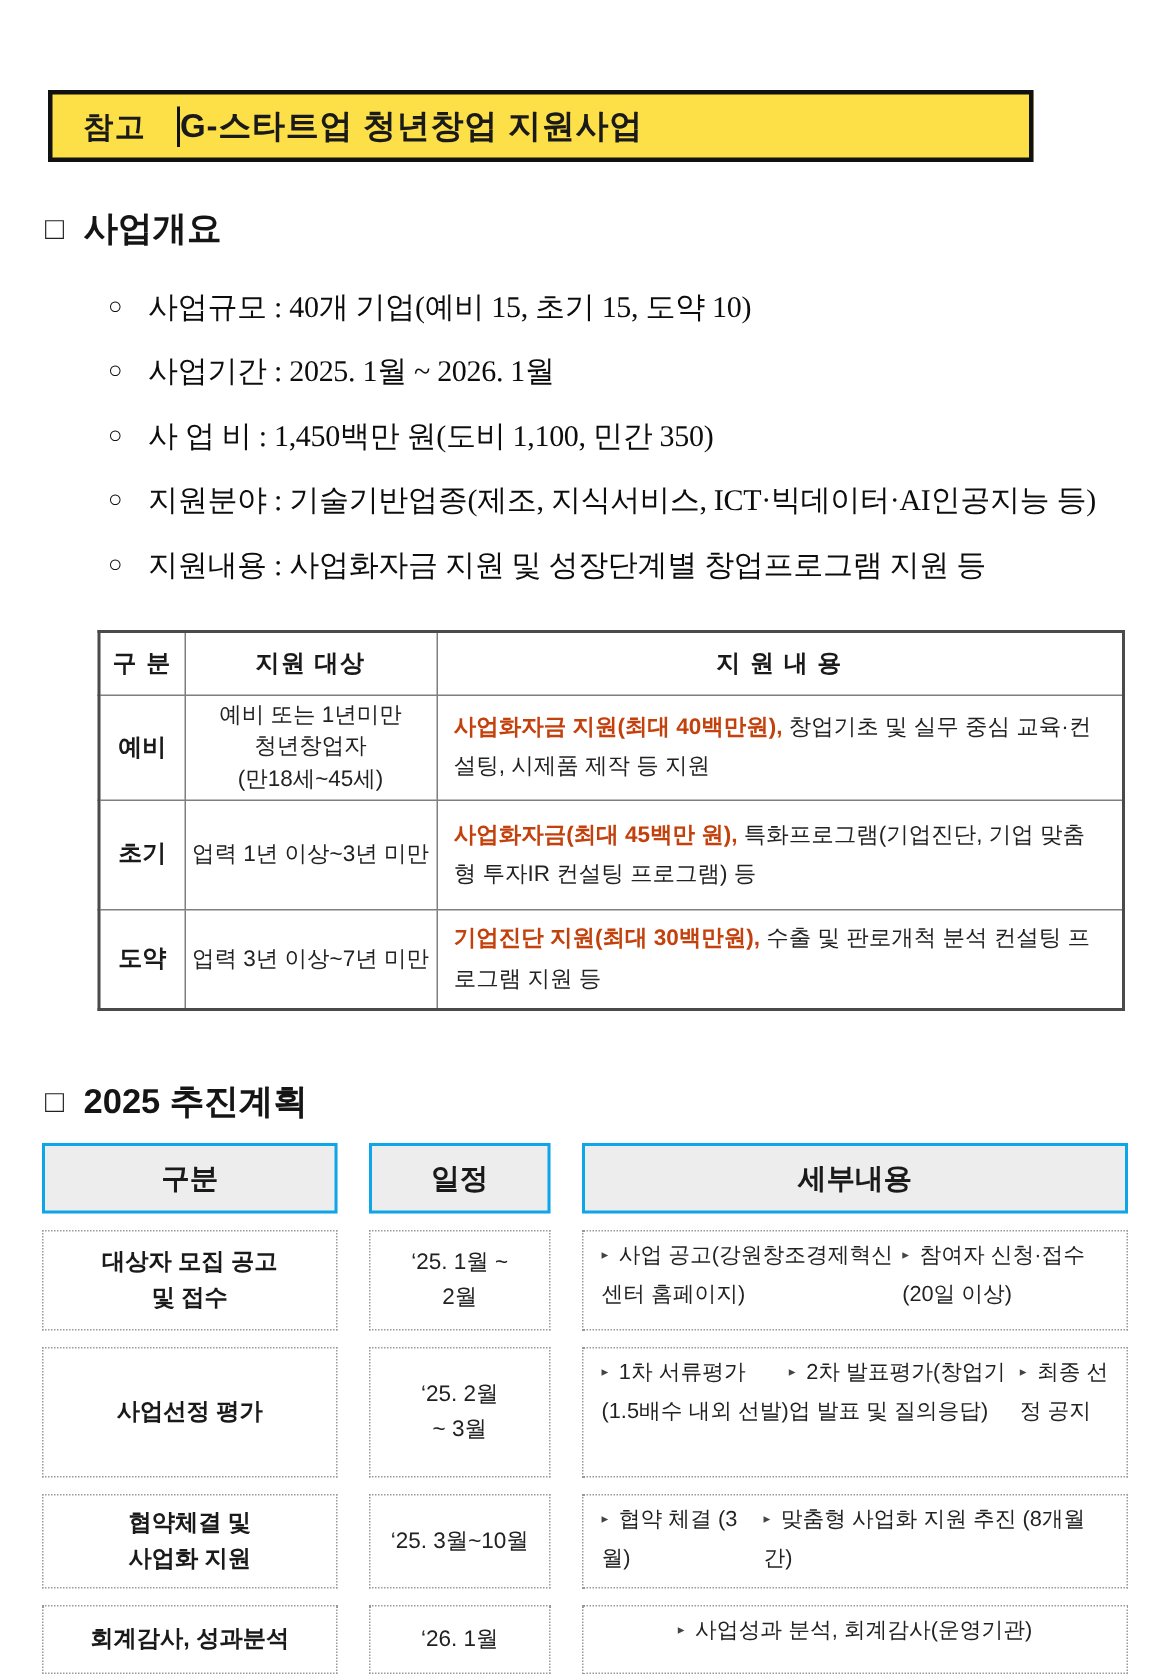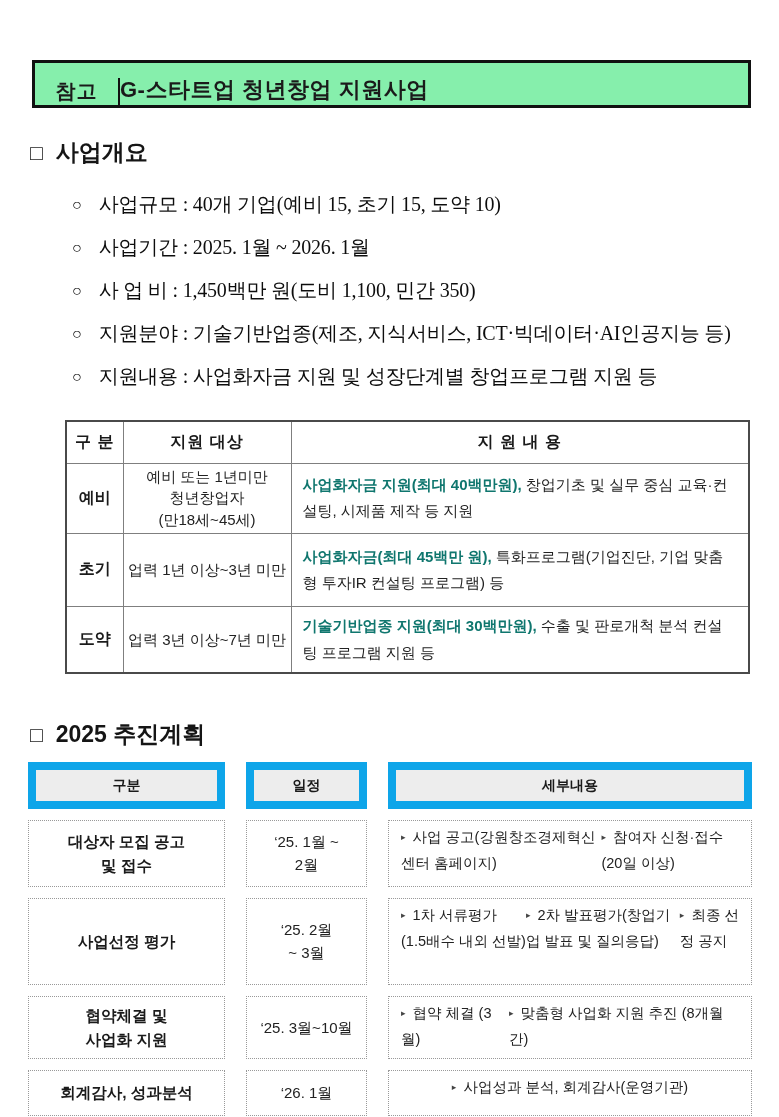--- a/index.html
+++ b/index.html
@@ -9,24 +9,24 @@
     color: #1a1a1a;
     font-family: "Liberation Sans", sans-serif;
     overflow: hidden;
   }
   .page { position: relative; width: 779px; height: 1117px; }
 
   
   .ref-box {
     box-sizing: border-box;
     margin: 60px 0 0 32px;
-    width: 719px; height: 48px;
+    width: 657px; height: 48px;
     border: 3px solid #111;
-    display: flex; align-items: flex-end;
-    background: #86efac;
+    display: flex; align-items: center;
+    background: #fde047;
   }
   .ref-label {
     width: 83px; flex: 0 0 83px;
     border-right: 2px solid #111;
     display: flex; align-items: center; justify-content: center;
     font-weight: bold; font-size: 20px; letter-spacing: 1px;
   }
   .ref-title {
     flex: 1; display: flex; align-items: center;
     font-weight: bold; font-size: 22px; letter-spacing: 0.5px;
@@ -69,40 +69,40 @@
   .t1 thead th {
     height: 42px; font-size: 16px; font-weight: bold;
     text-align: center; background: #fff; letter-spacing: 1px;
   }
   .t1 td.cat { font-weight: bold; text-align: center; font-size: 16px; }
   .t1 td.tgt {
     text-align: center; font-size: 15px; color: #222;
     white-space: pre-line; line-height: 1.45; padding: 2px 2px;
   }
   .t1 td.cnt { font-size: 15px; padding: 6px 11px; line-height: 1.75; color: #222; }
-  .t1 .b { font-weight: bold; color: #0f766e; }
+  .t1 .b { font-weight: bold; color: #c2410c; }
   .t1 tr.r1 td { height: 67px; }
   .t1 tr.r2 td { height: 73px; }
   .t1 tr.r3 td { height: 67px; }
 
   
   .t2 {
     margin: 12px 0 0 28px;
     width: 724px;
     display: grid;
     grid-template-columns: 197px 121px 364px;
     grid-template-rows: 47px 67px 87px 63px 46px;
     column-gap: 21px; row-gap: 11px;
   }
   .t2h {
     box-sizing: border-box;
     background: #ededed;
-    border: 8px solid #0ea5e9;
-    display: flex; align-items: center; justify-content: center;
-    font-weight: bold; font-size: 14px; color: #1a1a1a;
+    border: 2px solid #0ea5e9;
+    display: flex; align-items: center; justify-content: center;
+    font-weight: bold; font-size: 19px; color: #1a1a1a;
   }
   .t2c {
     box-sizing: border-box;
     background: #fff;
     border: 1px dotted #999;
   }
   .t2c.cat {
     display: flex; align-items: center; justify-content: center;
     font-weight: bold; font-size: 15.5px; text-align: center;
     white-space: pre-line; line-height: 1.55;
@@ -178,21 +178,21 @@
         <td class="cnt"><span class="b">사업화자금 지원(최대 40백만원),</span> <span>창업기초 및 실무 중심 교육·컨설팅, 시제품 제작 등 지원</span></td>
       </tr>
       <tr class="r2">
         <td class="cat">초기</td>
         <td class="tgt">업력 1년 이상~3년 미만</td>
         <td class="cnt"><span class="b">사업화자금(최대 45백만 원),</span> <span>특화프로그램(기업진단, 기업 맞춤형 투자IR 컨설팅 프로그램) 등</span></td>
       </tr>
       <tr class="r3">
         <td class="cat">도약</td>
         <td class="tgt">업력 3년 이상~7년 미만</td>
-        <td class="cnt"><span class="b">기술기반업종 지원(최대 30백만원),</span> <span>수출 및 판로개척 분석 컨설팅 프로그램 지원 등</span></td>
+        <td class="cnt"><span class="b">기업진단 지원(최대 30백만원),</span> <span>수출 및 판로개척 분석 컨설팅 프로그램 지원 등</span></td>
       </tr>
     </tbody>
   </table>
 
   <div class="section-heading plan">
     <span class="square-marker">□</span>
     <span>2025 추진계획</span>
   </div>
 
   <div class="t2">

